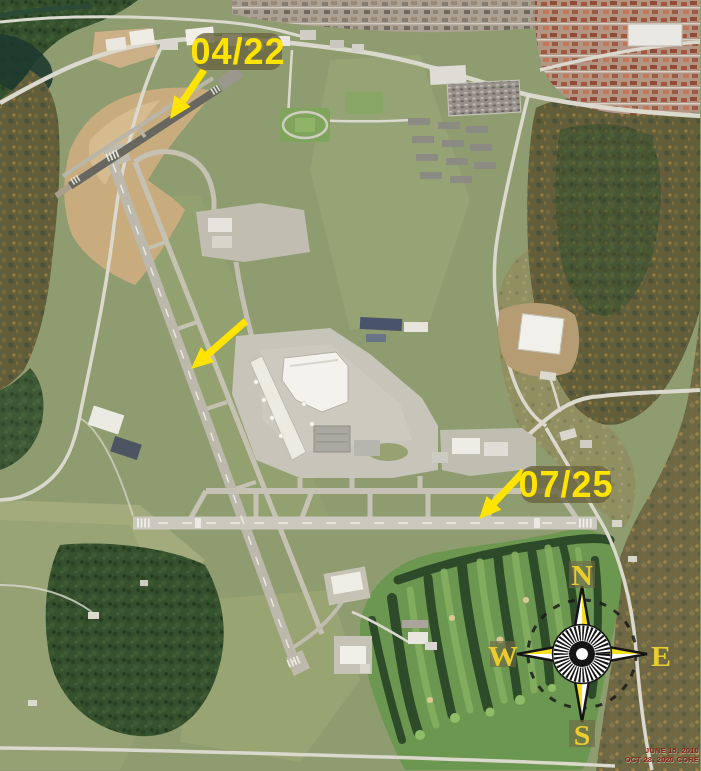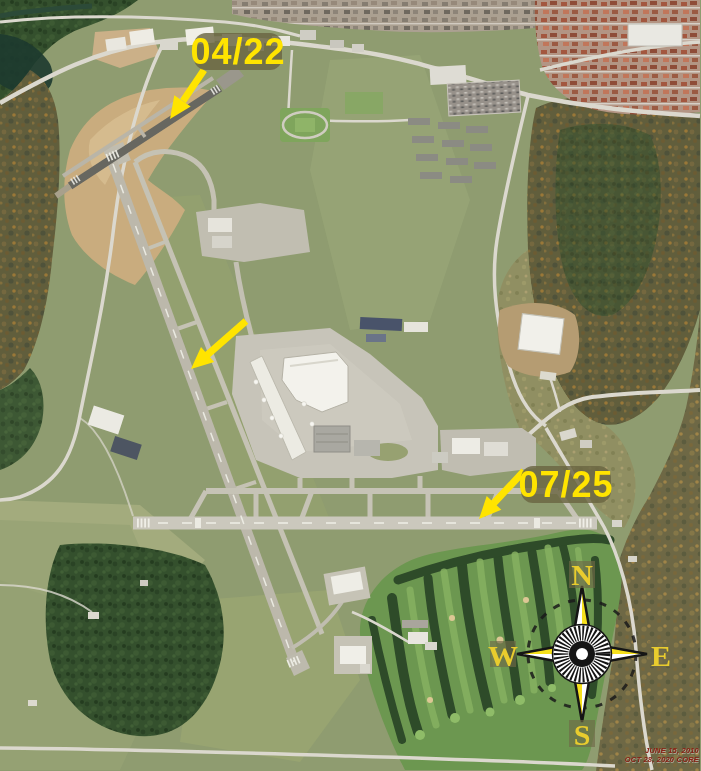--- a/index.html
+++ b/index.html
@@ -17,21 +17,21 @@
   .lbl-0422 { left:194px; top:33px;  width:88px; height:37px; }
   .lbl-1432 { left:235px; top:283px; width:90px; height:37px; }
   .lbl-0725 { left:521px; top:429px; width:90px; height:37px;margin-top:37px; }
   .compass { position:absolute; left:487px; top:559px; }
   .compass text {
     font-family:"Liberation Serif", serif; font-size:30px; font-weight:bold;
     text-anchor:middle; dominant-baseline:central;
   }
   .datestamp {
     position:absolute; right:2px; top:746px; text-align:right;
-    font-size:7.5px; line-height:9px; font-weight:bold; font-style:italic;
+    font-size:7.5px; line-height:9px; font-weight:bold; 
     color:#8a2015; letter-spacing:0.2px;
     text-shadow:0.5px 0.5px 0 rgba(225,223,215,0.55);
   }
 </style>
 </head>
 <body>
 
 <div class="stage">
 
   <svg class="photo" width="701" height="771" viewBox="0 0 701 771">

